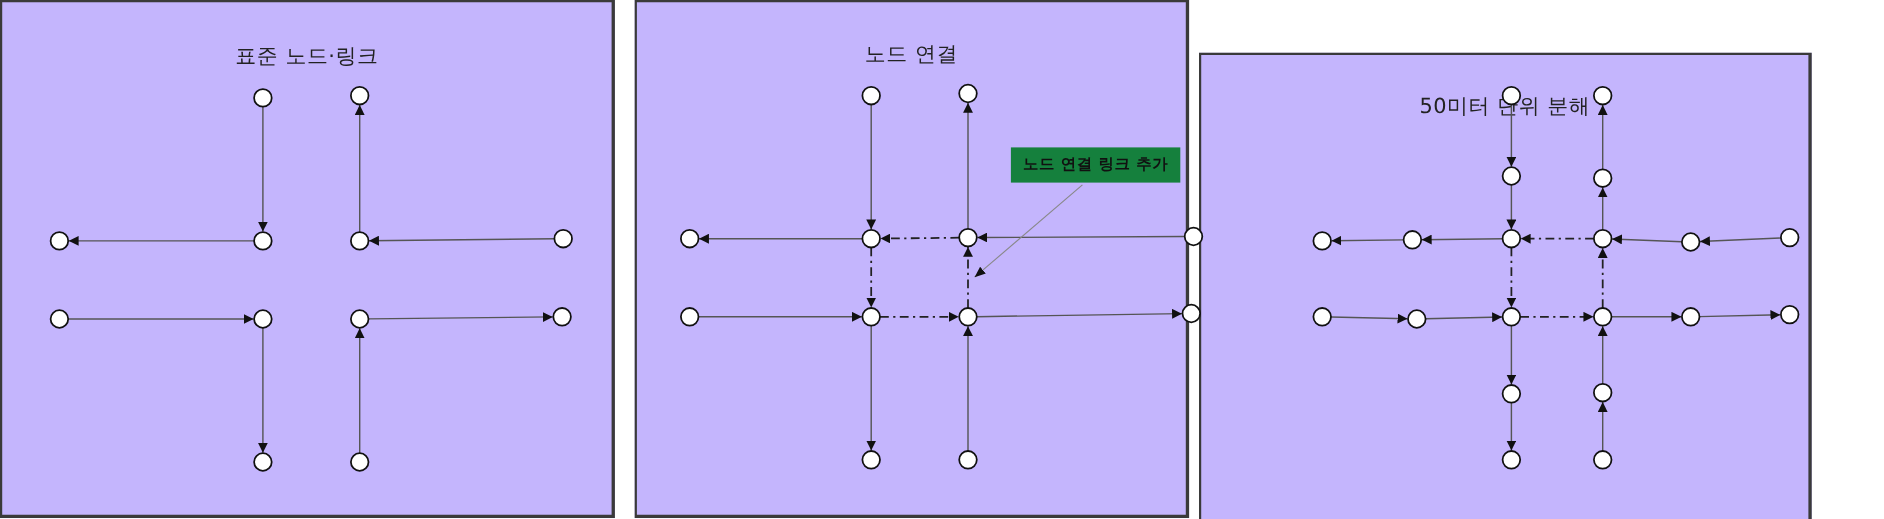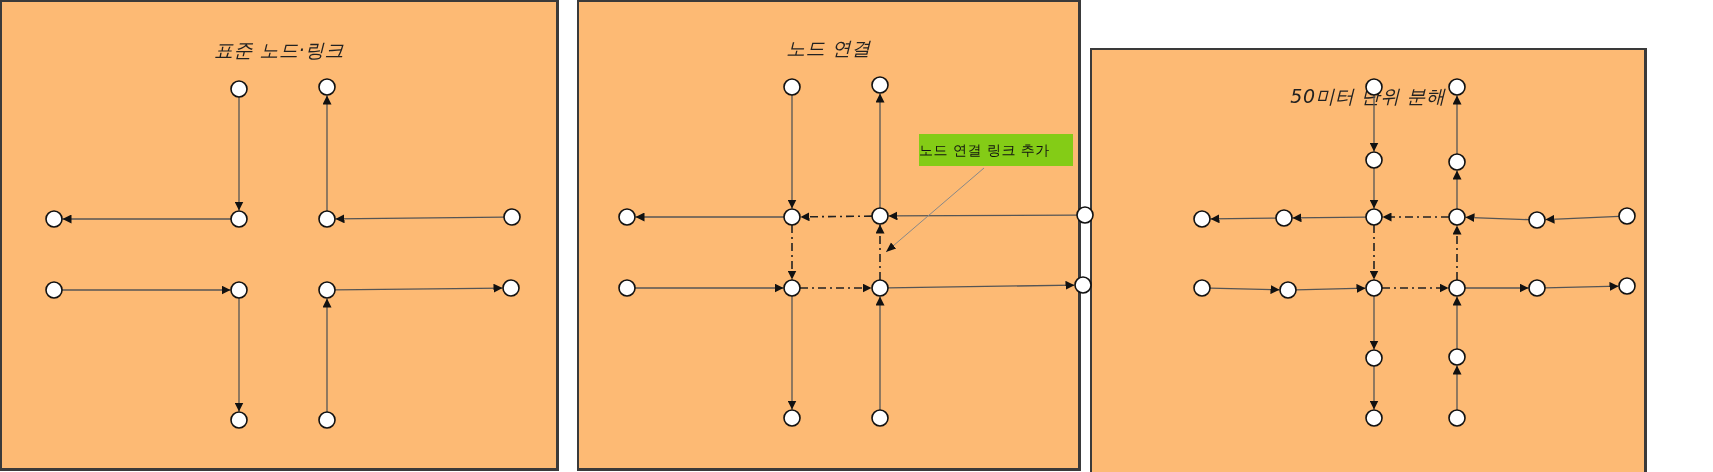--- a/index.html
+++ b/index.html
@@ -1,24 +1,24 @@
 <!DOCTYPE html>
 <html><head>
   <meta charset="utf-8">
   <style>
     html, body { margin: 0; padding: 0; background: #ffffff; }
     body { width: 1713px; height: 472px; position: relative; overflow: hidden;
            font-family: "DejaVu Sans", "Liberation Sans", sans-serif; }
     .panel { position: absolute; box-sizing: border-box; border: 2px solid #3a3a3a;
-             border-right-width: 3px; border-bottom-width: 3px; background: #fdba74; font-style: italic; }
+             border-right-width: 3px; border-bottom-width: 3px; background: #c4b5fd; }
     .panel-title { position: absolute; left: 0; right: 0; text-align: center;
                    font-size: 19px; color: #222; letter-spacing: 0.5px; }
     svg.diagram { position: absolute; left: 0; top: 0; }
-    .callout { position: absolute; background: #84cc16; color: #111; font-weight: normal;
-               font-size: 14px; text-align: left; line-height: 32px; letter-spacing: 0.5px; }
+    .callout { position: absolute; background: #15803d; color: #111; font-weight: bold;
+               font-size: 14px; text-align: center; line-height: 32px; letter-spacing: 0.5px; }
   </style>
 </head>
 <body>
 
 <div class="panel" id="panel-0" style="left: 0px; top: 0px; width: 559px; height: 471px;">
   <div class="panel-title" style="top:36px;">표준 노드·링크</div>
 </div>
 <div class="panel" id="panel-1" style="left: 577px; top: 0px; width: 504px; height: 471px;">
   <div class="panel-title" style="top:34px;">노드 연결</div>
 </div>

